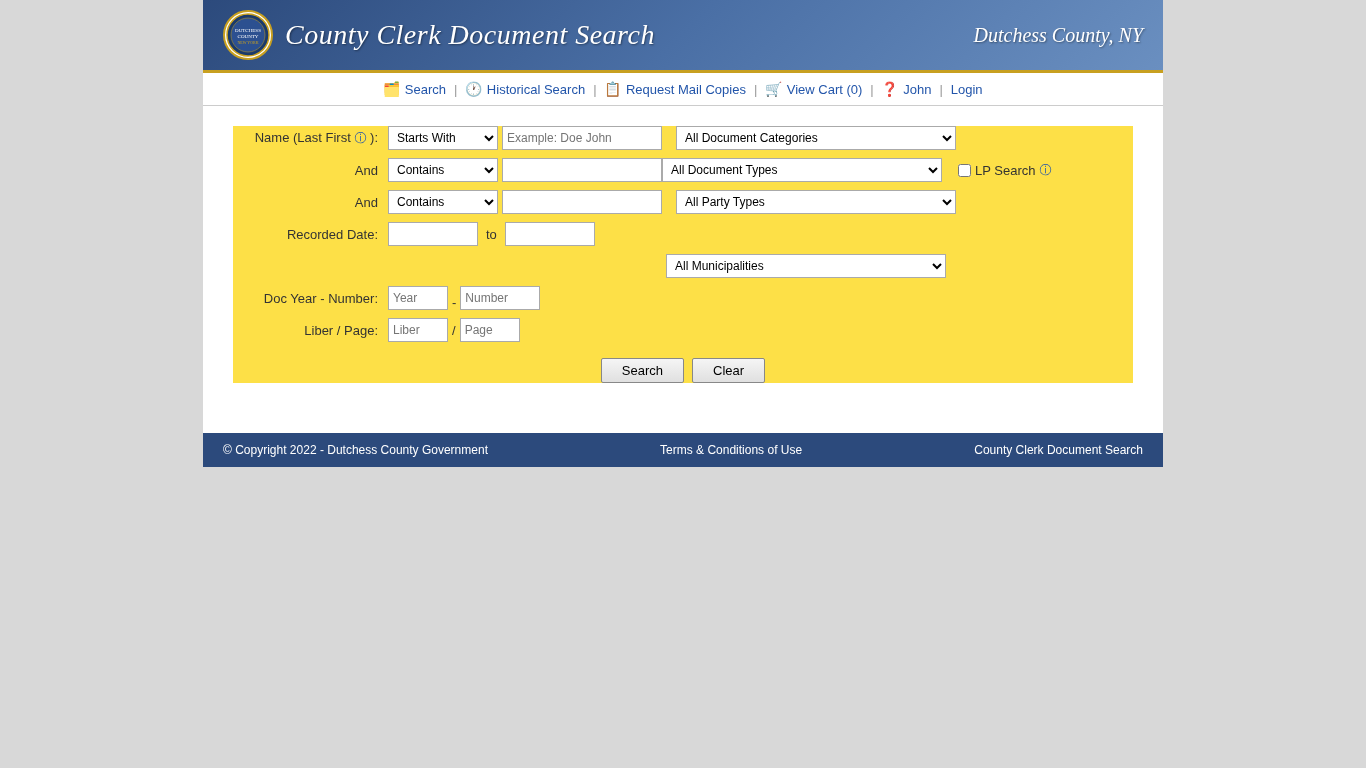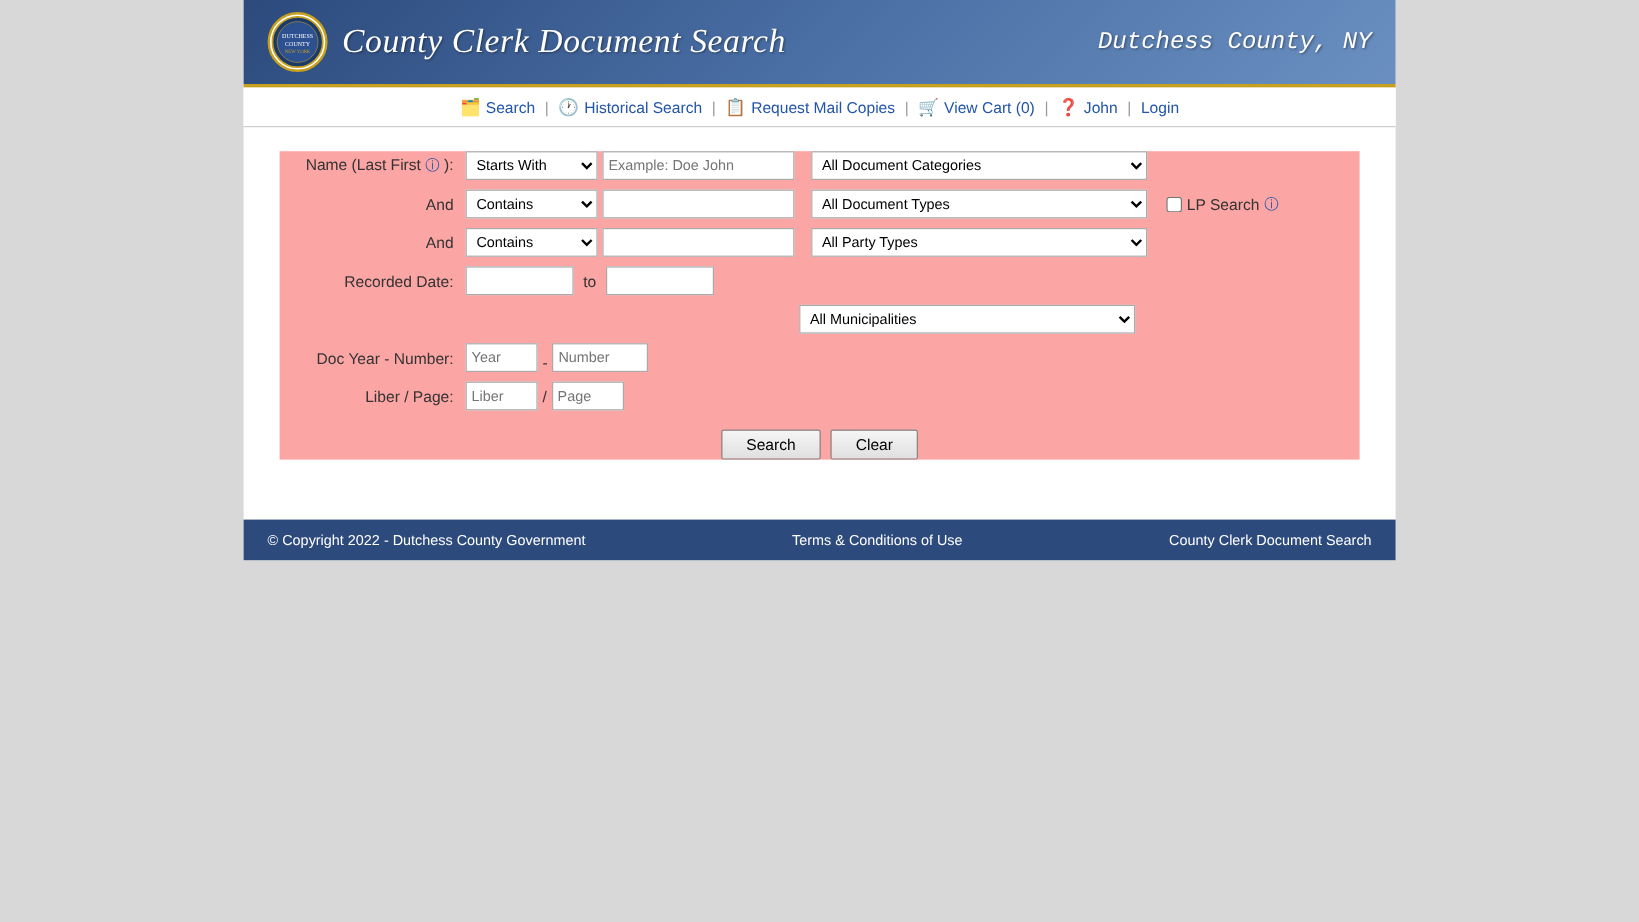--- a/index.html
+++ b/index.html
@@ -48,21 +48,21 @@
     }
     .header-title {
       font-family: 'Georgia', serif;
       font-size: 28px;
       color: #fff;
       font-style: italic;
       text-shadow: 1px 1px 2px rgba(0,0,0,0.4);
       letter-spacing: 0.5px;
     }
     .header-county {
-      font-family: Liberation Mono, monospace;
+      font-family: Liberation Serif, serif;
       font-size: 20px;
       color: #fff;
       font-style: italic;
       text-shadow: 1px 1px 2px rgba(0,0,0,0.4);
     }
 
     
     .navbar {
       background: #fff;
       border-bottom: 1px solid #ccc;
@@ -87,21 +87,21 @@
     .nav-icon {
       font-size: 14px;
     }
 
     
     .content {
       padding: 20px 30px 30px 30px;
     }
 
     .form-section {
-      background: #fca5a5;
+      background: #fde047;
     }
 
     .form-row {
       display: flex;
       align-items: center;
       margin-bottom: 8px;
     }
 
     .form-label {
       width: 155px;
@@ -290,21 +290,21 @@
           <span>And</span>
         </div>
         <div class="and-inputs">
           <select class="form-select and-select">
             <option>Contains</option>
             <option>Starts With</option>
             <option>Exact</option>
           </select>
           <input type="text" class="form-input and-text" style="">
         </div>
-        <div style="margin-left:14px; display:flex; align-items:center; gap:8px;">
+        <div style="display:flex; align-items:center; gap:8px;">
           <select class="form-select right-select-wide">
             <option>All Document Types</option>
           </select>
           <div class="lp-search-area">
             <input type="checkbox" id="lp-search" style="">
             <label for="lp-search">
               <span>LP Search</span>
             </label>
             <span class="help-icon" style="color:#2255aa; font-size:12px;">ⓘ</span>
           </div>

